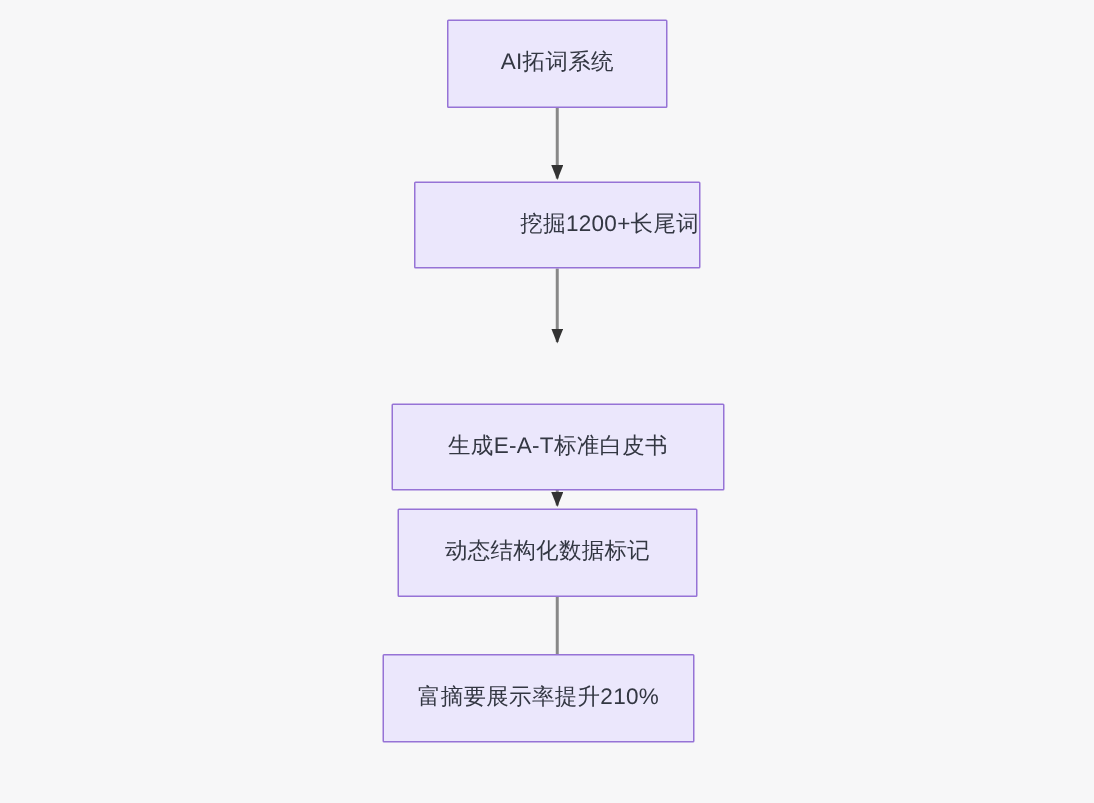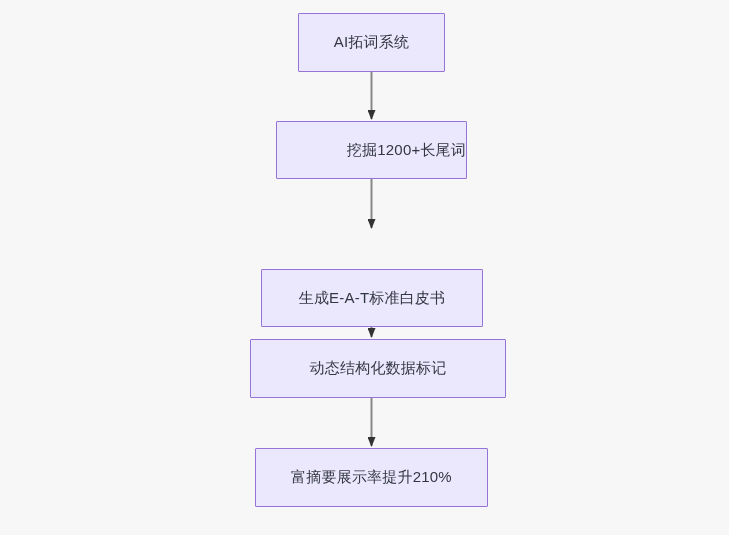--- a/index.html
+++ b/index.html
@@ -47,22 +47,22 @@
     font-size: 15px;
     line-height: 1.25;
     letter-spacing: 0.2px;
     white-space: nowrap;
   }
 
   
   #node-0 { left: 298px; top: 13px;  width: 147px; height: 59px; }
   #node-1 { left: 276px; top: 121px; width: 191px; height: 58px; justify-content: flex-end; }
   #node-2 { left: 261px; top: 230px; width: 222px; height: 58px; margin-top: 39px; }
-  #node-3 { left: 250px; top: 339px; width: 256px; height: 59px; }
-  #node-4 { left: 255px; top: 448px; width: 233px; height: 59px; }
+  #node-3 { left: 265px; top: 339px; width: 200px; height: 59px; }
+  #node-4 { left: 255px; top: 436px; width: 208px; height: 59px; }
 </style>
 </head>
 <body>
 
 <div id="flowchart">
 
   <svg class="edge-layer" viewBox="0 0 729 535" width="729" height="535" xmlns="http://www.w3.org/2000/svg">
     <defs>
       <marker id="arrowhead" markerWidth="10" markerHeight="8" refX="9" refY="4" orient="auto" markerUnits="userSpaceOnUse">
         <path d="M0,0 L10,4 L0,8 z" fill="#333333"></path>

